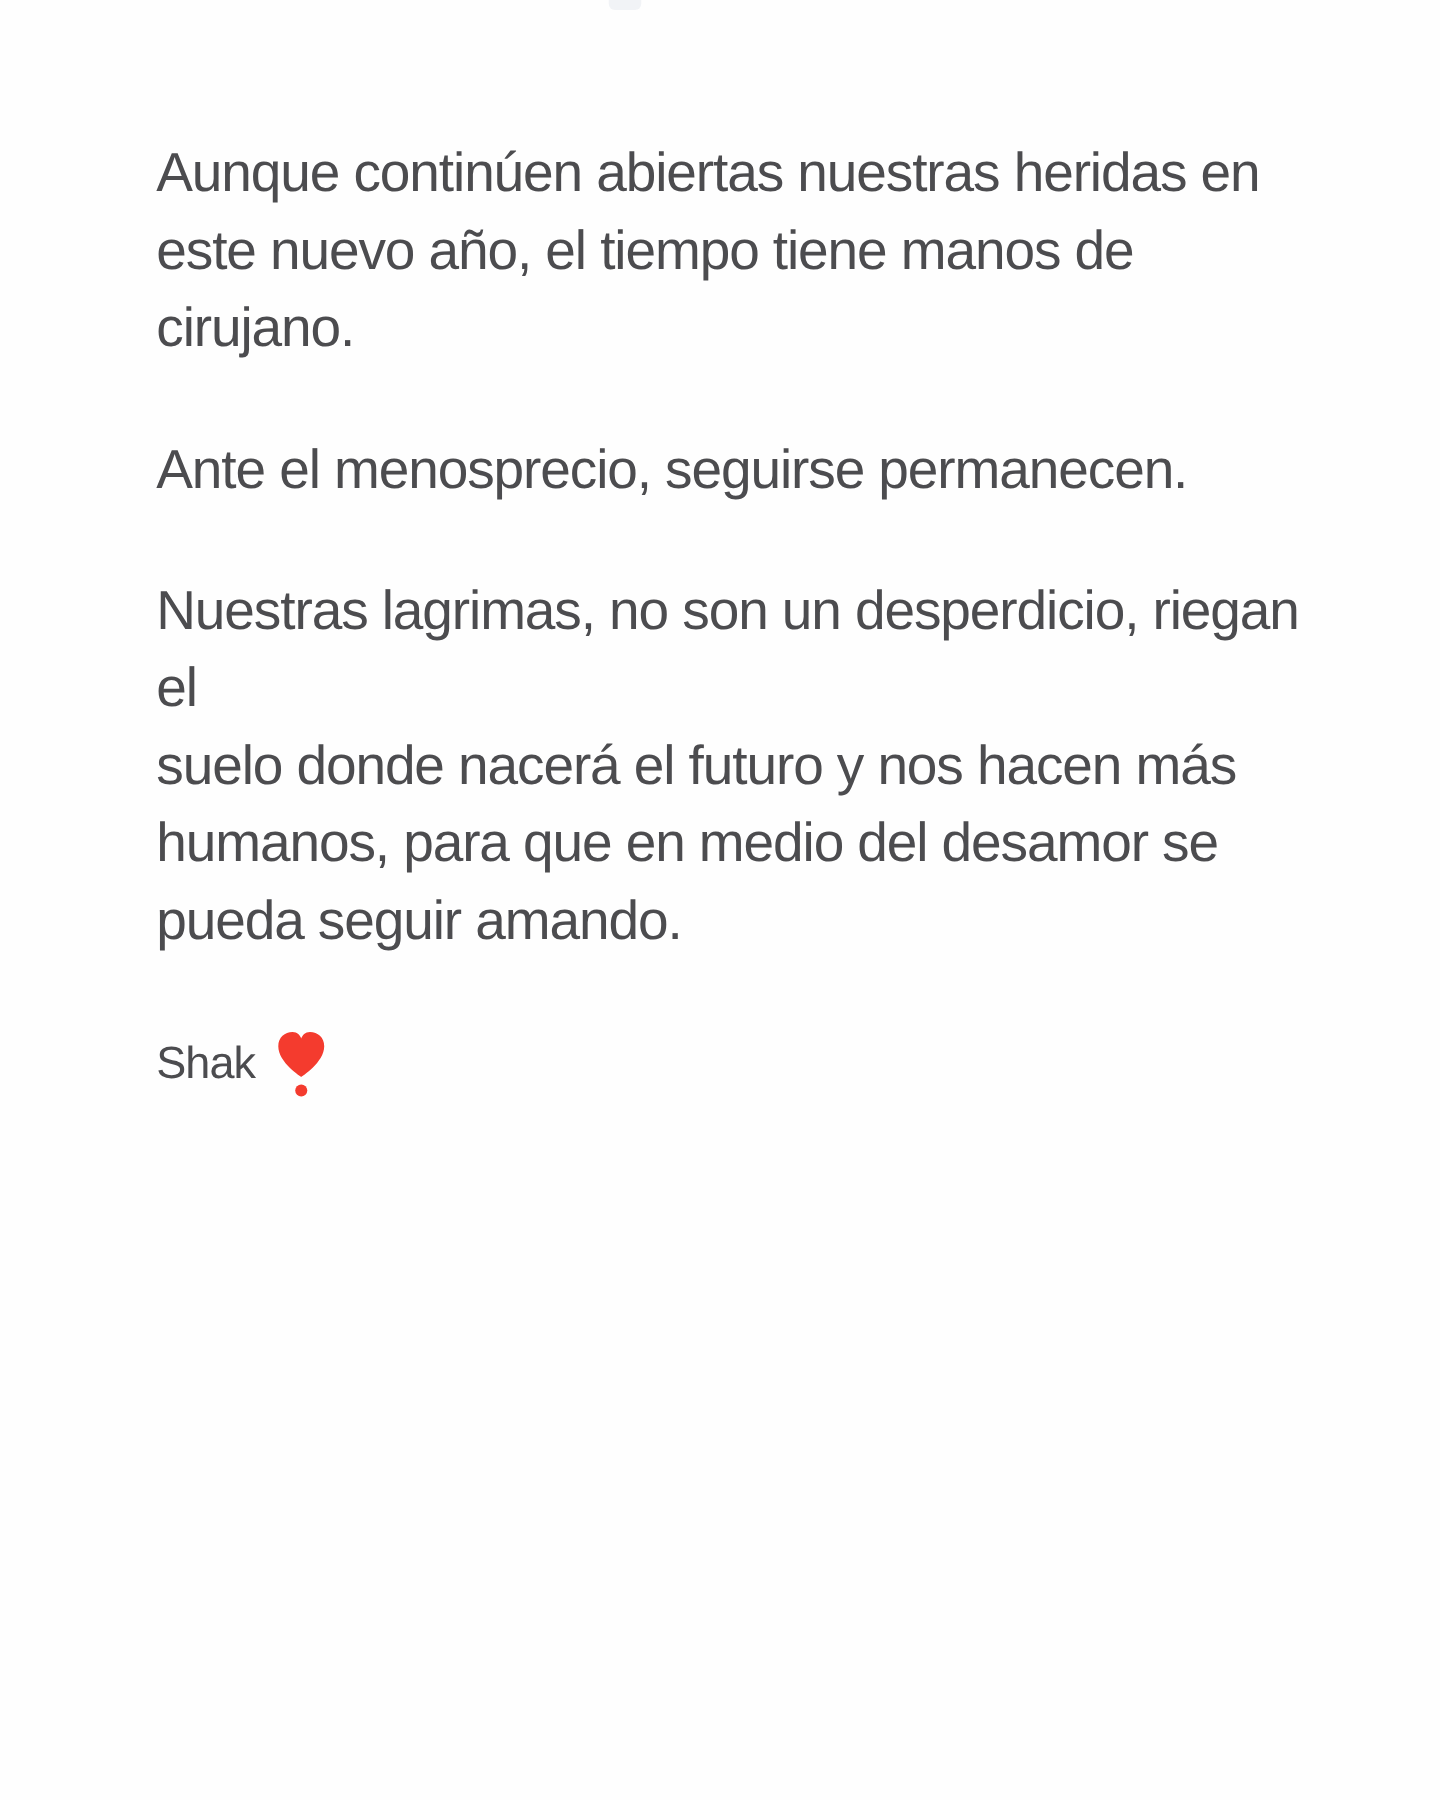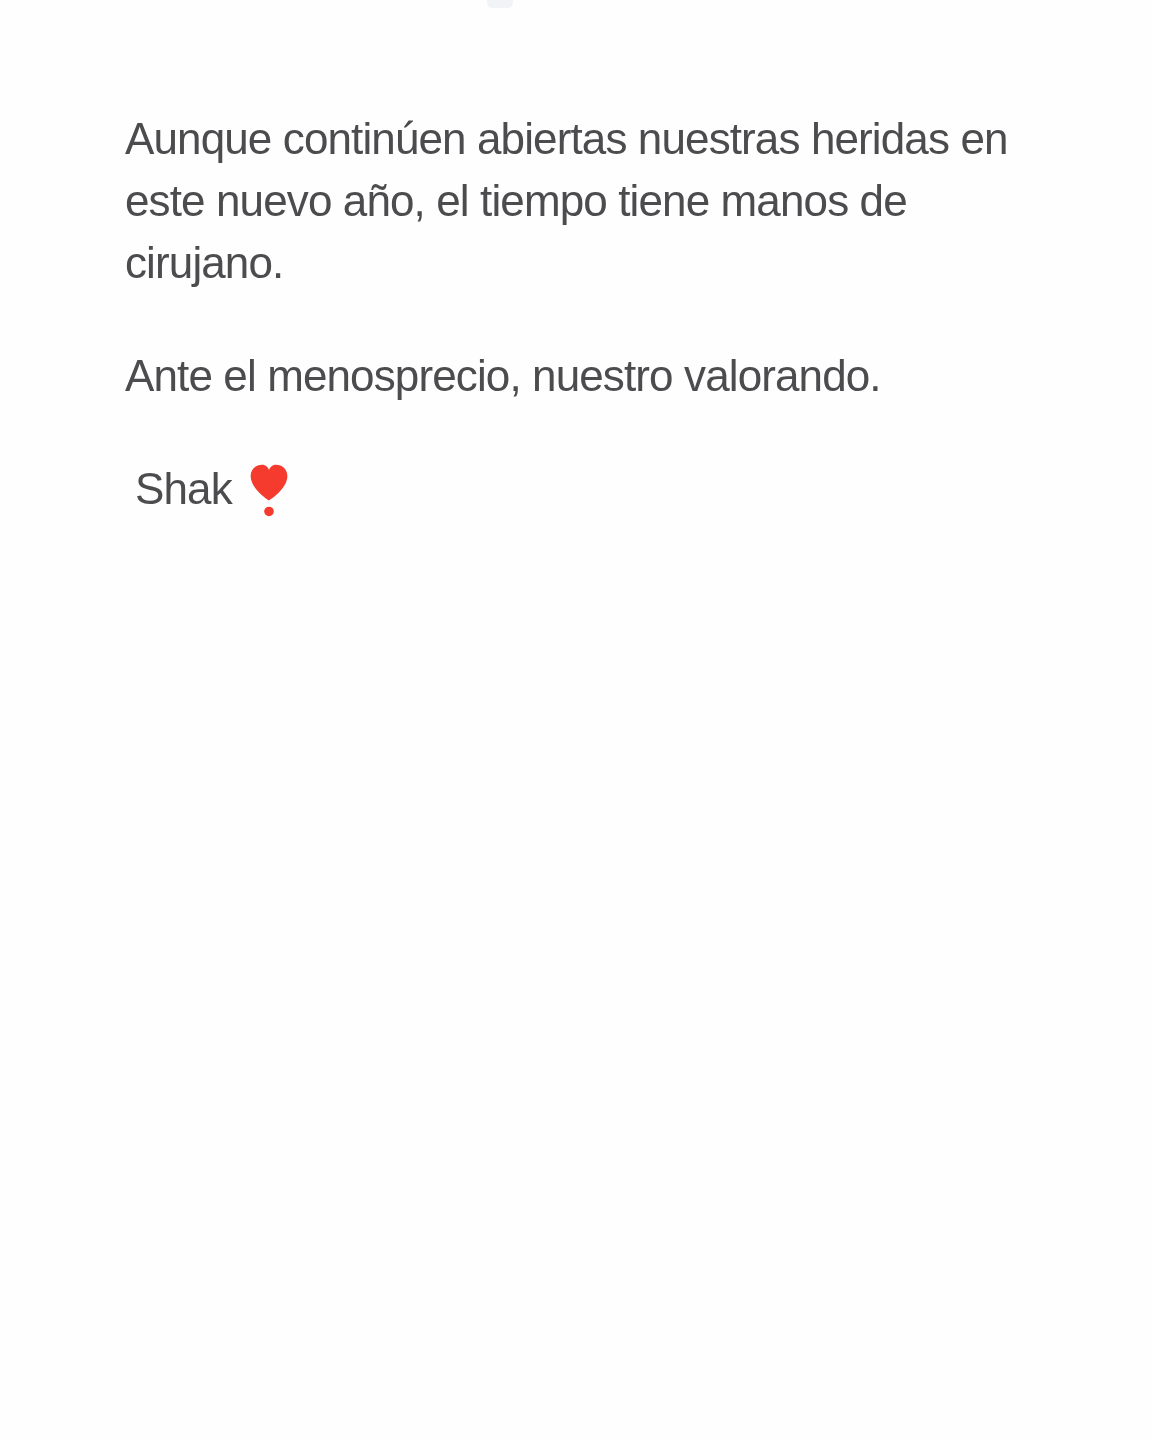--- a/index.html
+++ b/index.html
@@ -36,22 +36,22 @@
     width: 940px;
   }
   .para {
     margin: 0 0 51px 0;
     font-size: 44px;
     line-height: 62px;
     letter-spacing: -0.02em;
     font-weight: 400;
   }
   .signature {
-    margin: 10px;
-    font-size: 44px;
+    margin: 0;
+    font-size: 36px;
     line-height: 62px;
     letter-spacing: -0.02em;
     display: flex;
     align-items: center;
     gap: 16px;
   }
   .emoji {
     display: inline-block;
     width: 42px;
     height: 58px;
@@ -65,21 +65,22 @@
 </style>
 </head>
 <body style="background: rgb(254, 254, 254);">
 
 <div class="canvas">
   <div class="top-artifact"></div>
 
   <main class="post-text" style="color: rgb(76, 76, 79);">
 
     <p class="para">Aunque continúen abiertas nuestras heridas en<br>este nuevo año, el tiempo tiene manos de cirujano.</p>
-      <p class="para">Ante el menosprecio, nuestro valorando.</p>
+      <p class="para">Ante el menosprecio, seguirse permanecen.</p>
+      <p class="para">Nuestras lagrimas, no son un desperdicio, riegan el<br>suelo donde nacerá el futuro y nos hacen más<br>humanos, para que en medio del desamor se<br>pueda seguir amando.</p>
       <p class="signature" id="signature">
       <span>Shak</span>
       <span class="emoji" role="img" aria-label="heart exclamation">
         <svg viewBox="0 0 48 64" xmlns="http://www.w3.org/2000/svg">
           <path d="M24 44 C 24 44, 3 31, 3 16 C 3 8, 9 3, 16 3 C 20.5 3, 23 6, 24 9 C 25 6, 27.5 3, 32 3 C 39 3, 45 8, 45 16 C 45 31, 24 44, 24 44 Z" fill="#f43b2e"></path>
           <circle cx="24" cy="56.5" r="5.5" fill="#f43b2e"></circle>
         </svg>
       </span>
     </p>
   </main>

